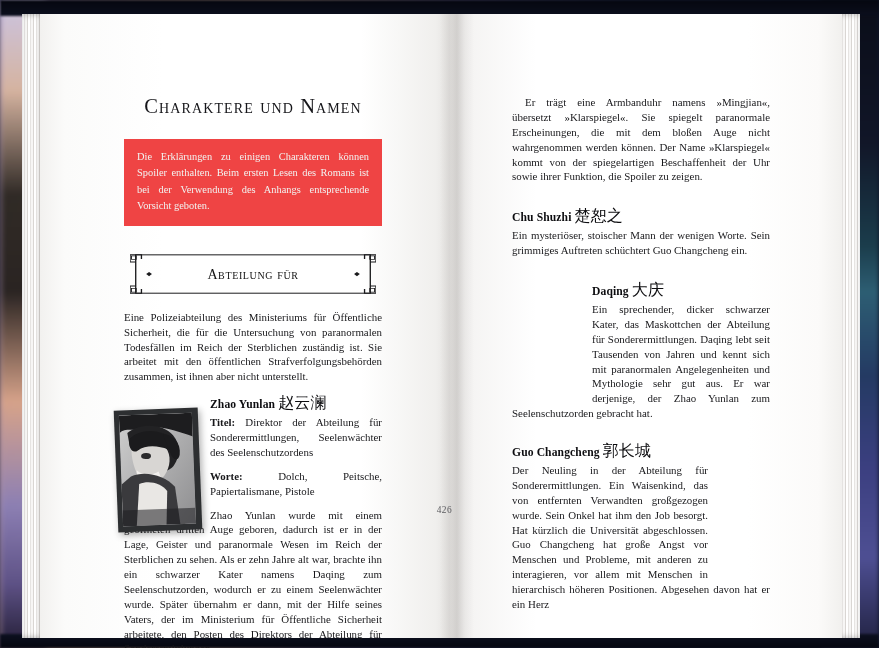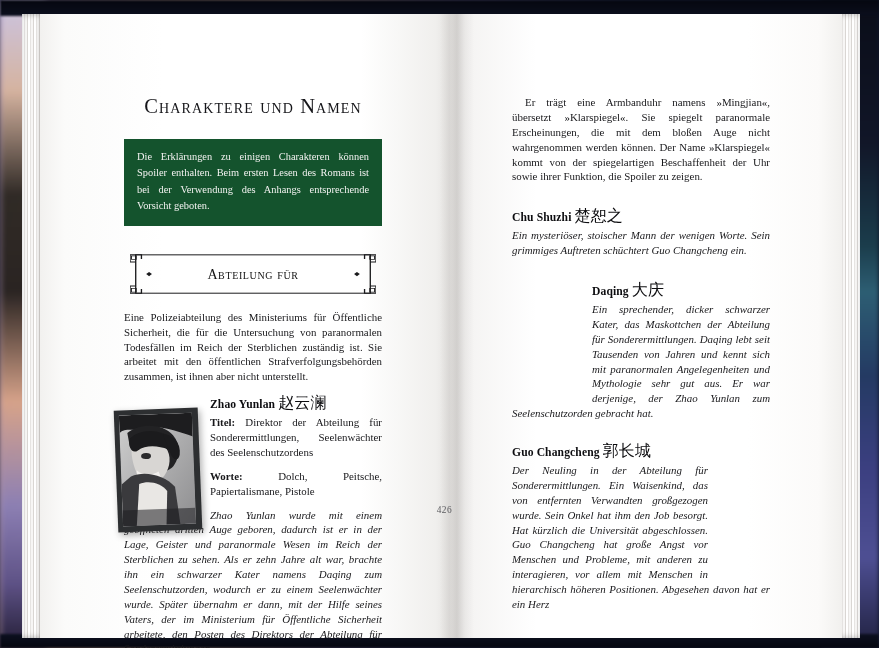--- a/index.html
+++ b/index.html
@@ -53,36 +53,36 @@
   .colA{position:absolute;left:84px;top:42px;width:258px;}
   .colB{position:absolute;left:62px;top:42px;width:258px;}
 
   .chapter-title{
     font-size:20.5px;letter-spacing:.055em;text-align:center;
     font-variant:small-caps;color:#16161a;font-weight:400;
     margin:0 0 21px 0;white-space:nowrap;
   }
 
   .spoiler-box{
-    background:#14532d;color:#f2f2f0;
+    background:#ef4444;color:#f2f2f0;
     padding:10px 13px 11px 13px;
     font-size:10.4px;line-height:1.58;text-align:justify;
     margin-bottom:26px;
   }
 
   
   .deco{position:relative;margin:0 6px 14px 6px;padding:13px 20px 12px 20px;}
   .deco-svg{position:absolute;inset:0;width:100%;height:100%;}
   .deco-title{position:relative;text-align:center;font-size:14px;
     letter-spacing:.045em;line-height:1.36;color:#111;font-variant:small-caps;}
 
   p.body{margin:0 0 9px 0;font-size:10.9px;line-height:1.365;
     text-align:justify;color:#18181b;hyphens:auto;}
   p.body.indent{text-indent:13px;}
-  p.nogap{margin-bottom:0;font-style:italic;}
+  p.nogap{margin-bottom:0;}
 
   .entry{margin-bottom:11px;}
   .entry h3{margin:0 0 1px 0;font-size:11.6px;font-weight:bold;color:#0d0d10;letter-spacing:.01em;}
   .entry h3 .han{font-weight:normal;font-size:16px;text-align:center;}
   .lbl{font-weight:bold;}
 
   .folio{position:absolute;bottom:34px;width:100%;text-align:right;
     font-size:9.4px;color:#5a5a5e;letter-spacing:.04em;}
 
   

